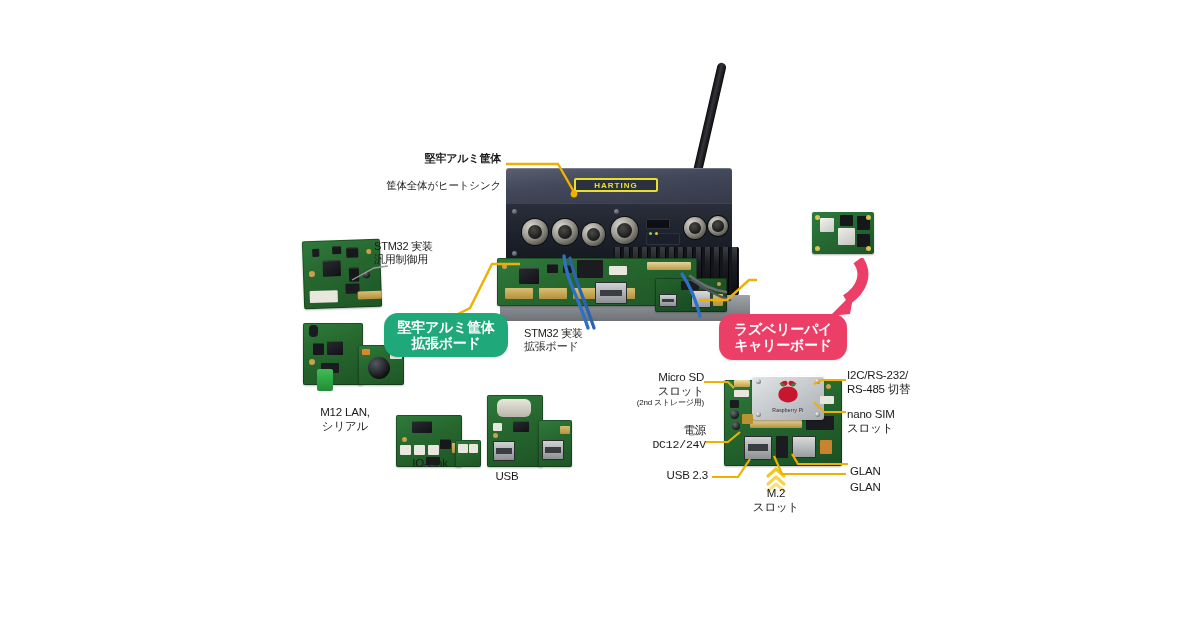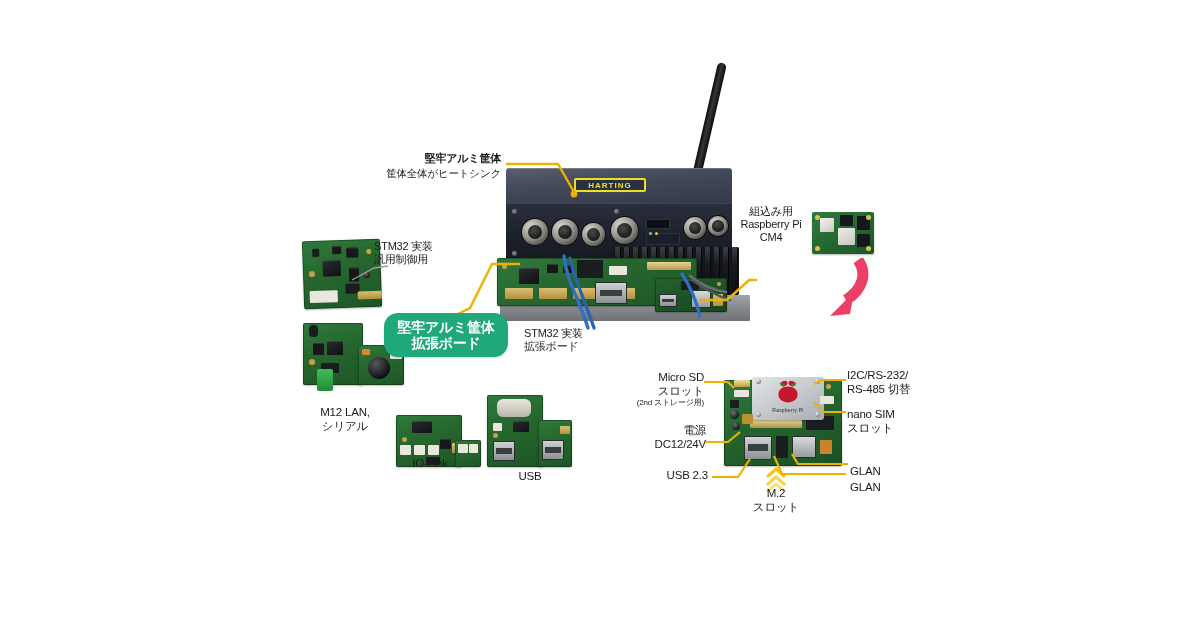--- a/index.html
+++ b/index.html
@@ -44,21 +44,21 @@
 
   
   #mica{ position:absolute; }
   .mica-top{
     position:absolute; left:0; top:0; width:226px; height:36px;
     background:linear-gradient(175deg,#5b6070 0%,#43485a 40%,#343a49 100%);
     border-radius:3px 3px 0 0;
     box-shadow:inset 0 1px 0 rgba(255,255,255,.22);
   }
   .mica-logo{
-    position:absolute; left:68px; top:10px; width:72px; height:14px;
+    position:absolute; left:68px; top:10px; width:84px; height:14px;
     border:2px solid #e9e02a; border-radius:2px;
     background:#2c3140;
     display:flex; align-items:center; justify-content:center;
     font-size:8px; font-weight:bold; color:#e9e02a; letter-spacing:1px;
   }
   .mica-face{
     position:absolute; left:0; top:35px; width:226px; height:60px;
     background:linear-gradient(180deg,#2b2f3b 0%,#1d212b 55%,#15181f 100%);
     border-radius:0 0 3px 3px;
     box-shadow:inset 0 1px 0 rgba(255,255,255,.10);
@@ -444,59 +444,54 @@
   <svg class="leader" style="left:812px; top:376px;" width="36" height="12" viewBox="0 0 36 12">
     <path d="M2 8 L10 4 L34 4" stroke="#f0b000" stroke-width="2.2" fill="none"></path>
   </svg>
 
   <svg class="leader" style="left:812px; top:398px;" width="36" height="18" viewBox="0 0 36 18">
     <path d="M2 4 L12 14 L34 14" stroke="#f0b000" stroke-width="2.2" fill="none"></path>
   </svg>
 
   <div class="lbl r" style="left:325px; top:152px; width:176px;">
     <span class="l t-bold" style="font-size:11px;">堅牢アルミ筐体</span>
-    <span class="l" style="font-size:10.5px; margin-top:2px;">筐体全体がヒートシンク</span>
+    <span class="l" style="font-size:10.5px; margin-top:14px;">筐体全体がヒートシンク</span>
   </div>
 
   <div class="lbl l-al" style="left:374px; top:240px; font-size:11px;">
     <span class="l">STM32 実装</span>
     <span class="l">汎用制御用</span>
   </div>
 
   <div class="lbl l-al" style="left:524px; top:327px; font-size:11px;">
     <span class="l">STM32 実装</span>
     <span class="l">拡張ボード</span>
   </div>
 
-  <div class="lbl c" style="left:730px; top:205px; width:82px; font-size:11px;">
-    <span class="l">組込み用</span>
-    <span class="l">Raspberry Pi</span>
-    <span class="l">CM4</span>
-  </div>
 
   <div class="lbl c" style="left:300px; top:406px; width:90px; font-size:11.5px;">
     <span class="l">M12 LAN,</span>
     <span class="l">シリアル</span>
   </div>
 
   <div class="lbl c" style="left:390px; top:457px; width:80px; font-size:11.5px;">
     <span class="l">IO-Link</span>
   </div>
 
-  <div class="lbl c" style="left:495px; top:470px; width:70px; font-size:11.5px;">
+  <div class="lbl c" style="left:472px; top:470px; width:70px; font-size:11.5px;">
     <span class="l">USB</span>
   </div>
 
   <div class="lbl r" style="left:612px; top:371px; width:92px;">
     <span class="l" style="font-size:11.5px;">Micro SD</span>
     <span class="l" style="font-size:11.5px;">スロット</span>
     <span class="l" style="font-size:8px;">(2nd ストレージ用)</span>
   </div>
 
-  <div class="lbl r" style="left:614px; top:424px; width:92px; font-size:11.5px;">
+  <div class="lbl r" style="left:614px; top:424px; width:92px; font-size:11.5px;font-family:Liberation Mono, monospace;">
     <span class="l">電源</span>
     <span class="l">DC12/24V</span>
   </div>
 
   <div class="lbl r" style="left:620px; top:469px; width:88px; font-size:11.5px;">
     <span class="l">USB 2.3</span>
   </div>
 
   <div class="lbl c" style="left:736px; top:487px; width:80px; font-size:11.5px;">
     <span class="l">M.2</span>
@@ -519,14 +514,18 @@
 
   <div class="lbl l-al" style="left:850px; top:481px; font-size:11.5px;">
     <span class="l">GLAN</span>
   </div>
 
   <div class="badge" style="left:384px; top:313px; width:124px; height:44px; background:#1fa97a; font-size:14px;">
     <span>堅牢アルミ筐体</span>
     <span>拡張ボード</span>
   </div>
 
+  <div class="badge" style="left:719px; top:314px; width:128px; height:46px; background:#ec3f68; font-size:14px;">
+    <span>ラズベリーパイ</span>
+    <span>キャリーボード</span>
+  </div>
 
 </div>
 
 </body></html>

